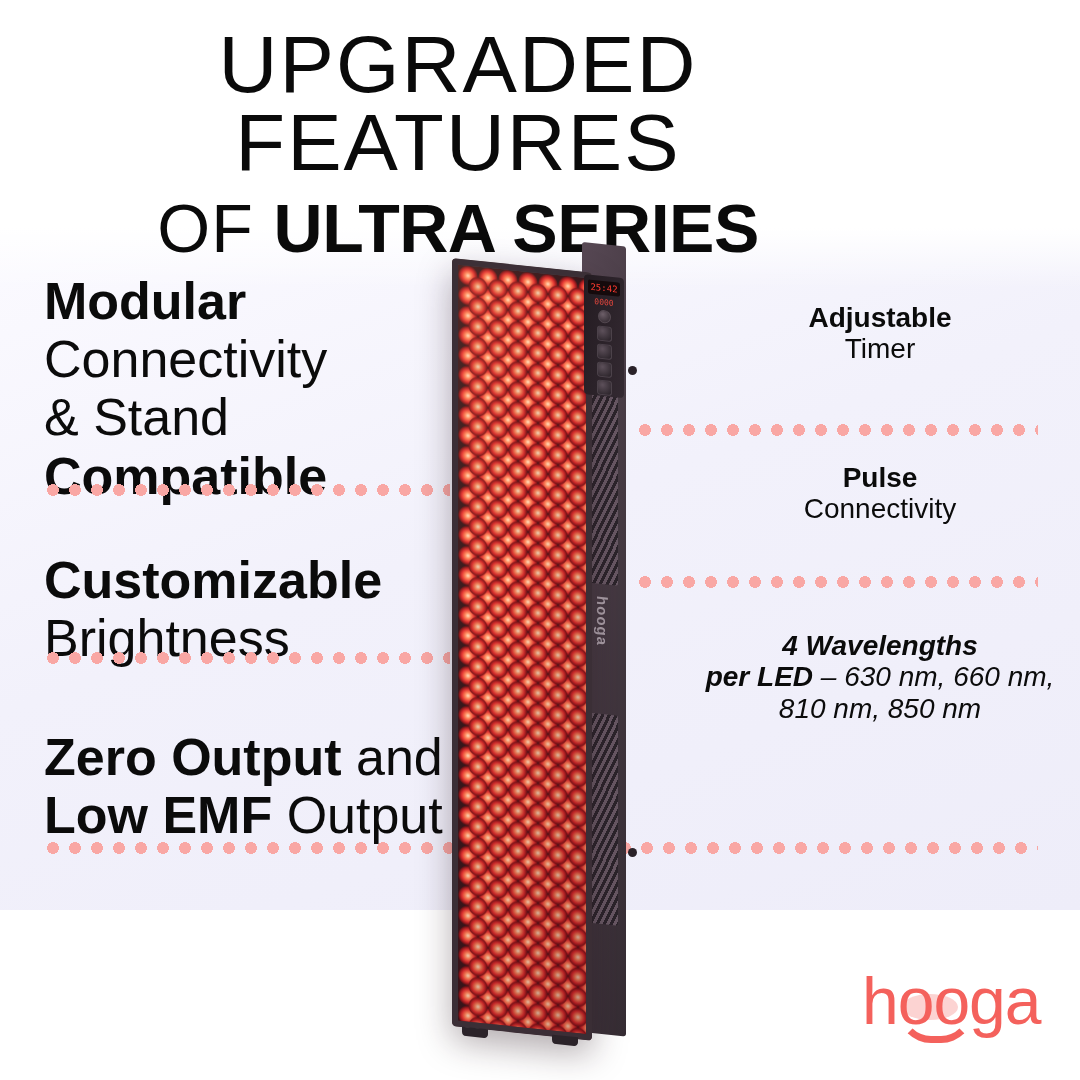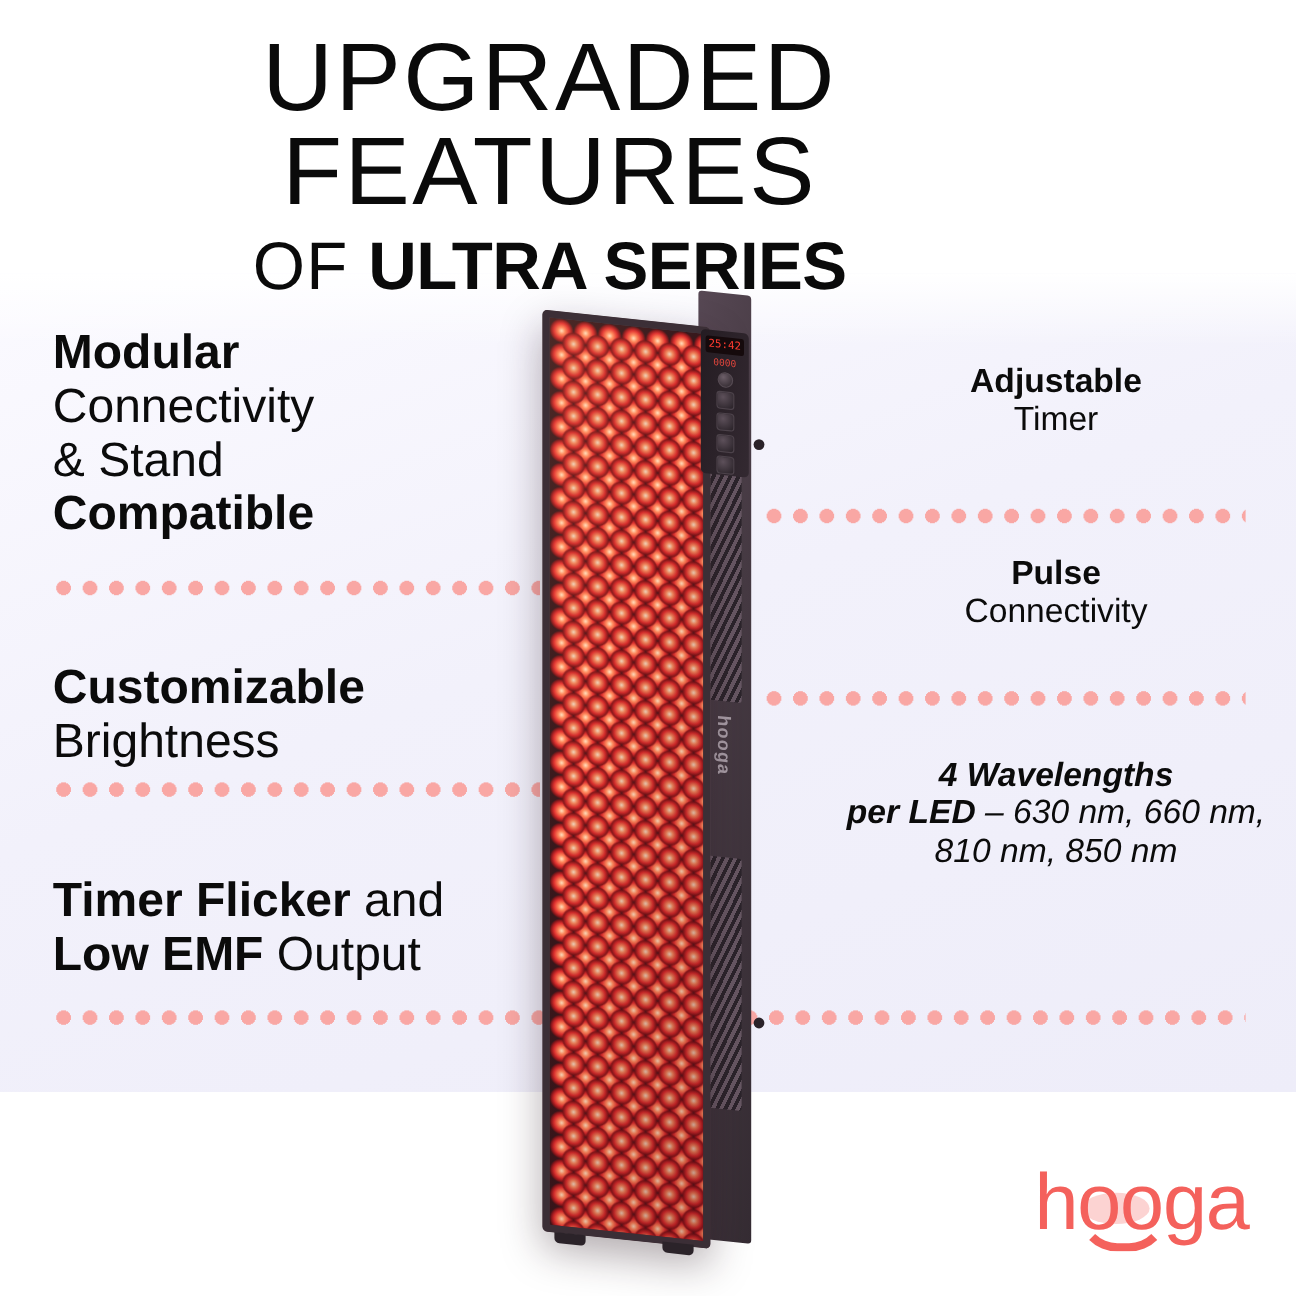--- a/index.html
+++ b/index.html
@@ -31,32 +31,32 @@
   .title-l1{
     display:block;
     font-size:80px;
     font-weight:300;
     letter-spacing:2px;
     transform:scaleX(1.02);
   }
   .title-l2{
     display:block;
     margin-top:12px;
-    font-size:56px;
+    font-size:68px;
     letter-spacing:1px;
     white-space:nowrap;
   }
   .t-light{font-weight:300;}
   .t-bold{font-weight:800;letter-spacing:-0.5px;}
 
   
   .feat{position:absolute;color:#0b0b0b;line-height:1.12;}
   .feat .b{font-weight:800;}
   .feat .l{font-weight:300;}
-  .col-left .feat{left:44px;width:400px;text-align:left;font-size:40px;}
+  .col-left .feat{left:44px;width:400px;text-align:left;font-size:52px;}
   .col-right .feat{left:700px;width:360px;text-align:center;font-size:28px;}
 
   #f-modular{top:272px;}
   #f-custom{top:551px;}
   #f-flicker{top:728px;}
   #f-timer{top:302px;}
   #f-pulse{top:462px;}
   #f-wave{top:630px;font-style:italic;}
 
   
@@ -229,21 +229,21 @@
     <div class="dots" id="d-l1"></div>
 
     <div class="feat" id="f-custom">
       <span class="b">Customizable</span><br>
       <span class="l">Brightness</span>
     </div>
 
     <div class="dots" id="d-l2"></div>
 
     <div class="feat" id="f-flicker">
-      <span class="b">Timer Flicker</span><span class="l"> and</span><br>
+      <span class="b">Zero Output</span><span class="l"> and</span><br>
       <span class="b">Low EMF</span><span class="l"> Output</span>
     </div>
   </div>
 
   <div class="col-right">
 
     <div class="feat" id="f-timer">
       <span class="b">Adjustable</span><br>
       <span class="l">Timer</span>
     </div>

